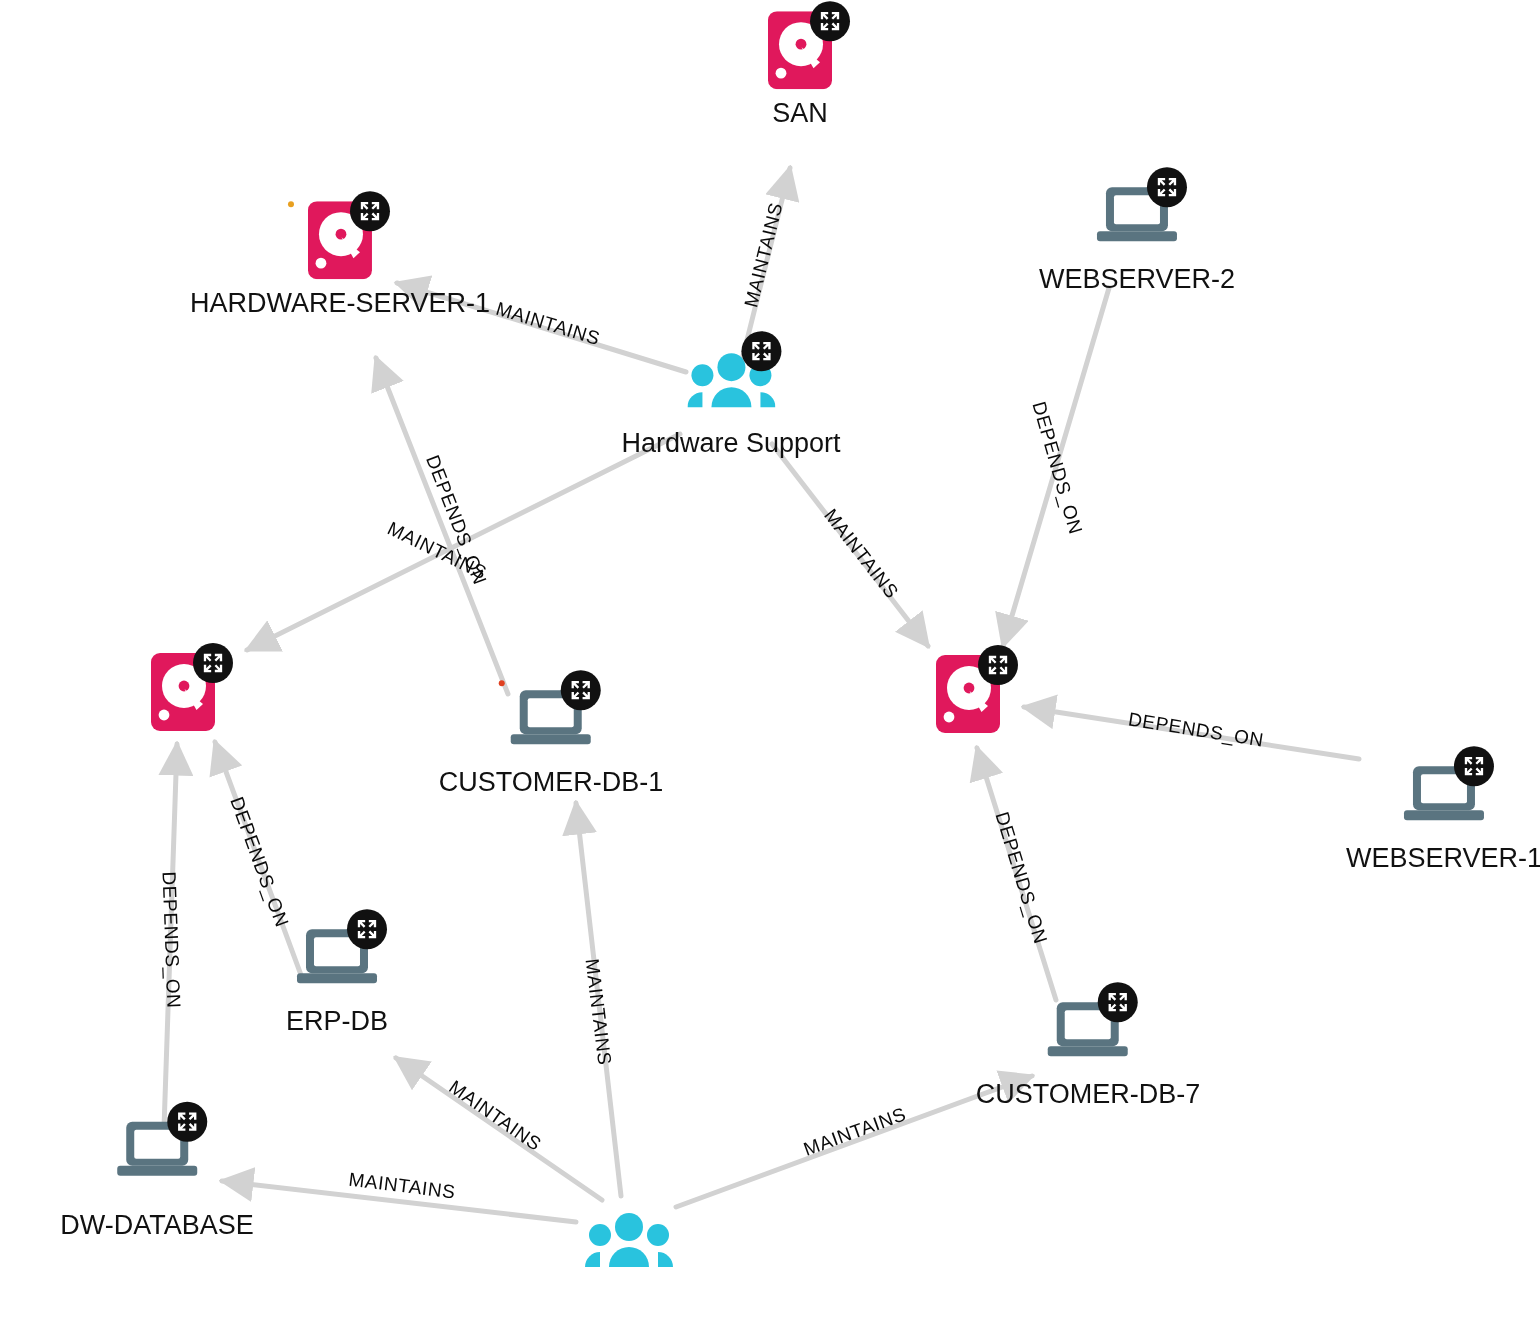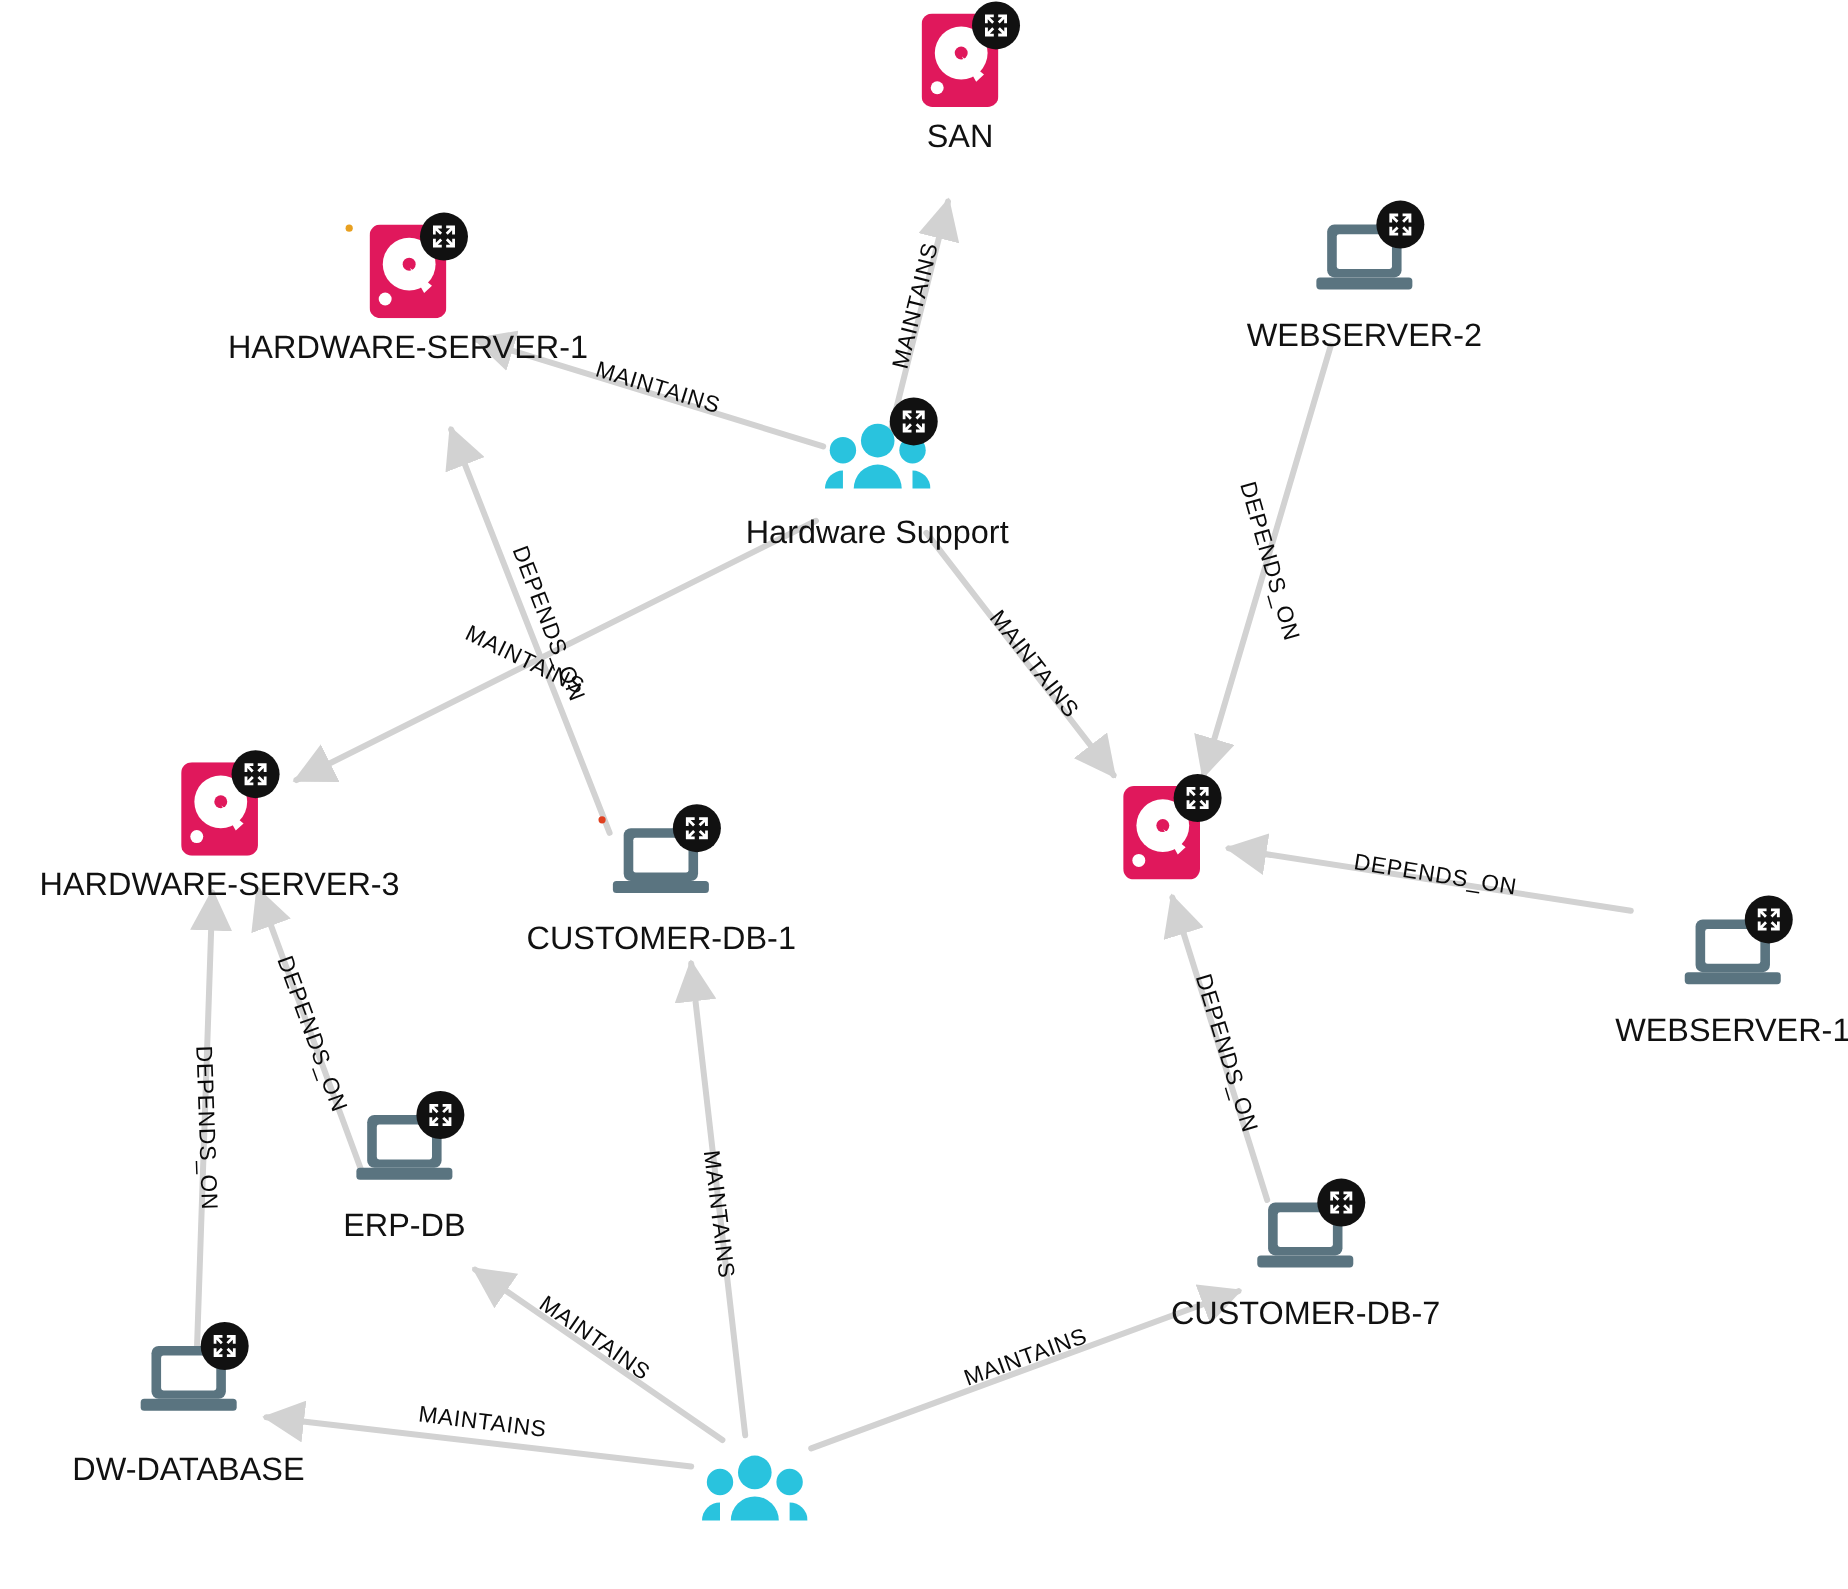--- a/index.html
+++ b/index.html
@@ -75,21 +75,21 @@
                 <path d="M2 2 h8 v2.6 H6.3 l4 4 -1.8 1.8 -4 -4 V10 H2 Z"></path>
                 <path d="M22 2 v8 h-2.6 V6.3 l-4 4 -1.8 -1.8 4 -4 H14 V2 Z"></path>
                 <path d="M2 22 v-8 h2.6 v3.7 l4 -4 1.8 1.8 -4 4 H10 V22 Z"></path>
                 <path d="M22 22 h-8 v-2.6 h3.7 l-4 -4 1.8 -1.8 4 4 V14 H22 Z"></path>
               </g>
             </svg>
           </div>
         </div>
         <div class="node-label">SAN</div>
       </div>
-      <div class="node" style="left: 340px; top: 244px;">
+      <div class="node" style="left: 340px; top: 258px;">
         <div class="node-icon-wrap">
           <svg viewBox="0 0 64 78" width="64" height="78">
             <rect x="0" y="0" width="64" height="78" rx="9" fill="#e0185c"></rect>
             <circle cx="33" cy="33" r="22" fill="#fff"></circle>
             <circle cx="33" cy="33" r="5.4" fill="#e0185c"></circle>
             <path d="M33.5 36 L45.5 57 L52 51 Z" fill="#fff"></path>
             <circle cx="13" cy="62" r="5.4" fill="#fff"></circle>
           </svg>
           <span class="dot-art" style="background: rgb(232, 160, 32);"></span>
           <div class="badge">
@@ -161,21 +161,20 @@
             <svg viewBox="0 0 24 24">
               <g fill="#fff">
                 <path d="M2 2 h8 v2.6 H6.3 l4 4 -1.8 1.8 -4 -4 V10 H2 Z"></path>
                 <path d="M22 2 v8 h-2.6 V6.3 l-4 4 -1.8 -1.8 4 -4 H14 V2 Z"></path>
                 <path d="M2 22 v-8 h2.6 v3.7 l4 -4 1.8 1.8 -4 4 H10 V22 Z"></path>
                 <path d="M22 22 h-8 v-2.6 h3.7 l-4 -4 1.8 -1.8 4 4 V14 H22 Z"></path>
               </g>
             </svg>
           </div>
         </div>
-        <div class="node-label">HARDWARE-SERVER-3</div>
       </div>
       <div class="node" style="left: 551px; top: 737px;">
         <div class="node-icon-wrap">
           <svg viewBox="0 0 84 62" width="84" height="62">
             <rect x="11" y="2" width="62" height="44" rx="6" fill="#5a7480"></rect>
             <rect x="19" y="10" width="46" height="29" rx="2" fill="#fff"></rect>
             <rect x="2" y="46" width="80" height="10" rx="3" fill="#5a7480"></rect>
           </svg>
           <span class="dot-art" style="background: rgb(224, 64, 32);"></span>
           <div class="badge">

